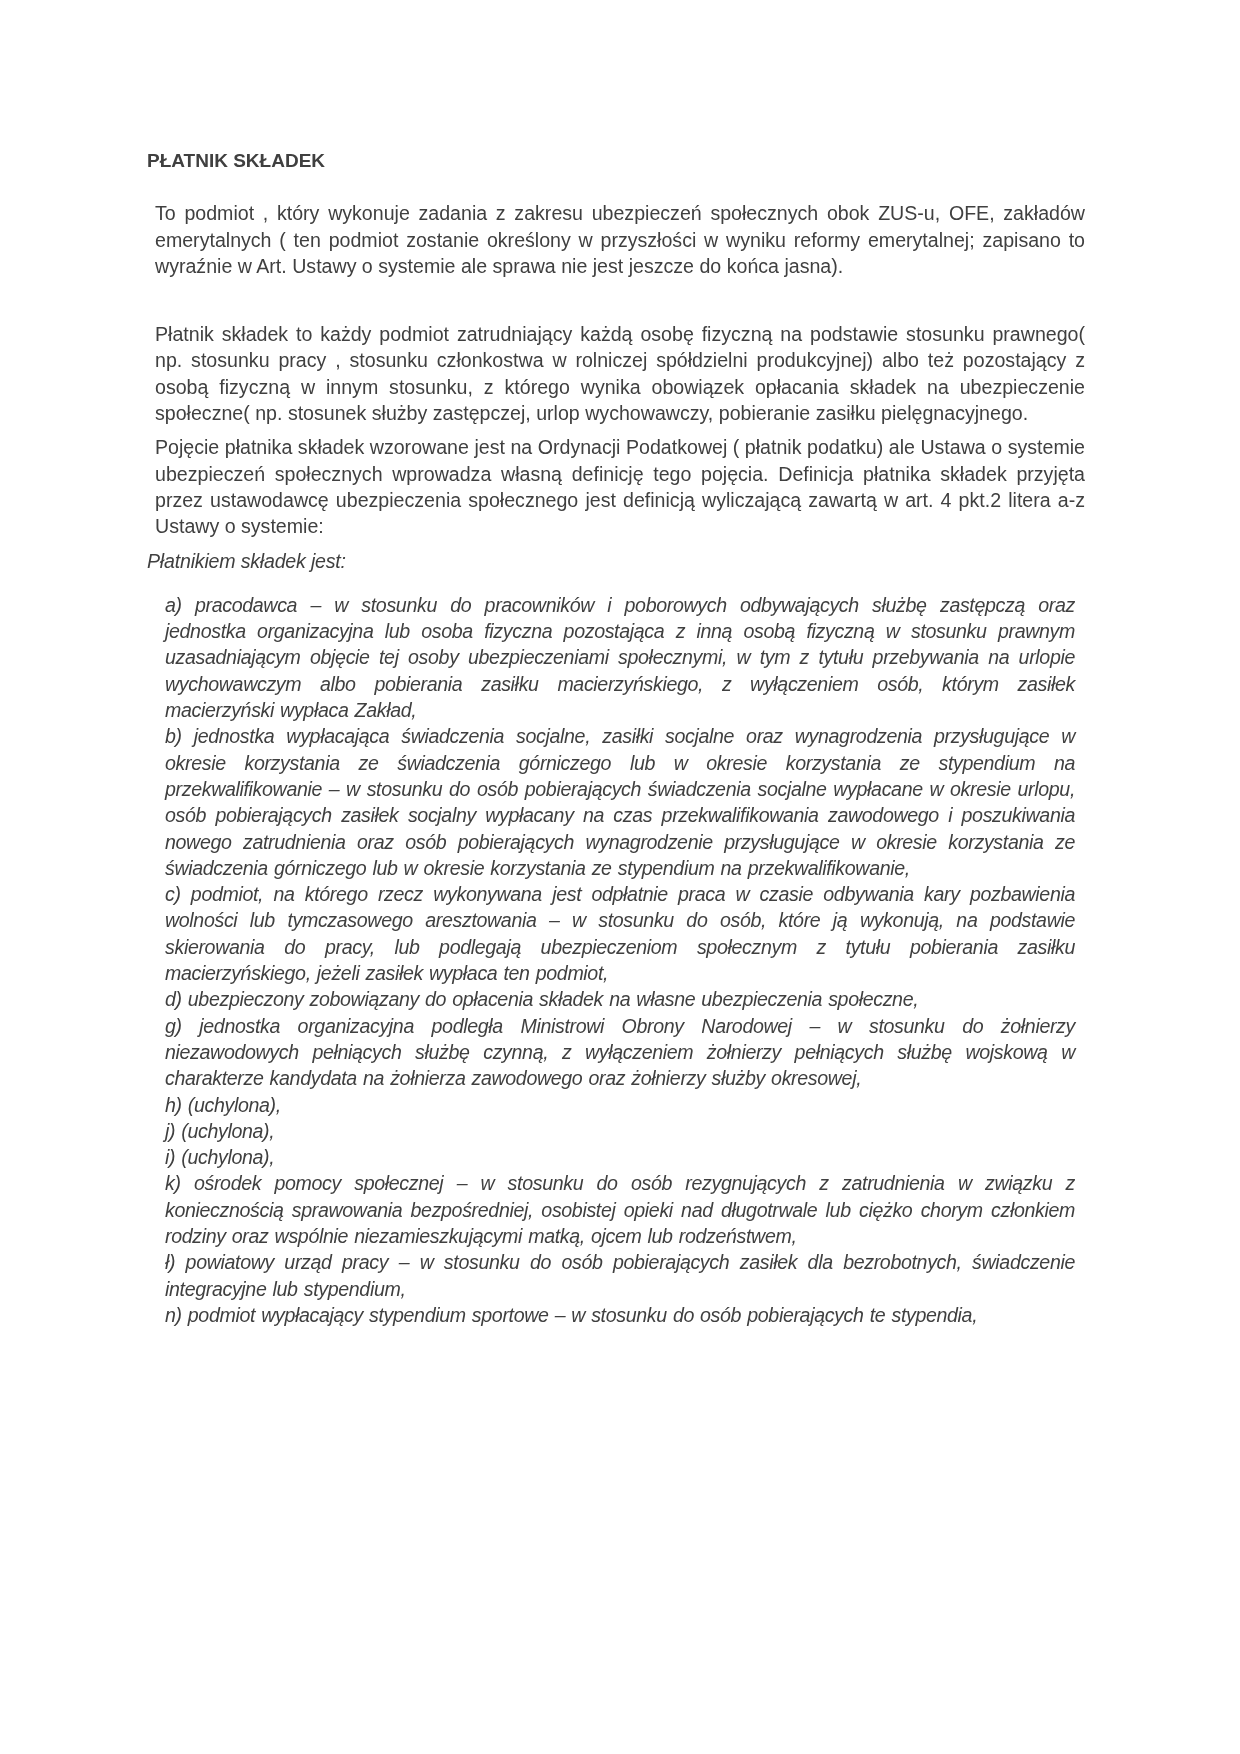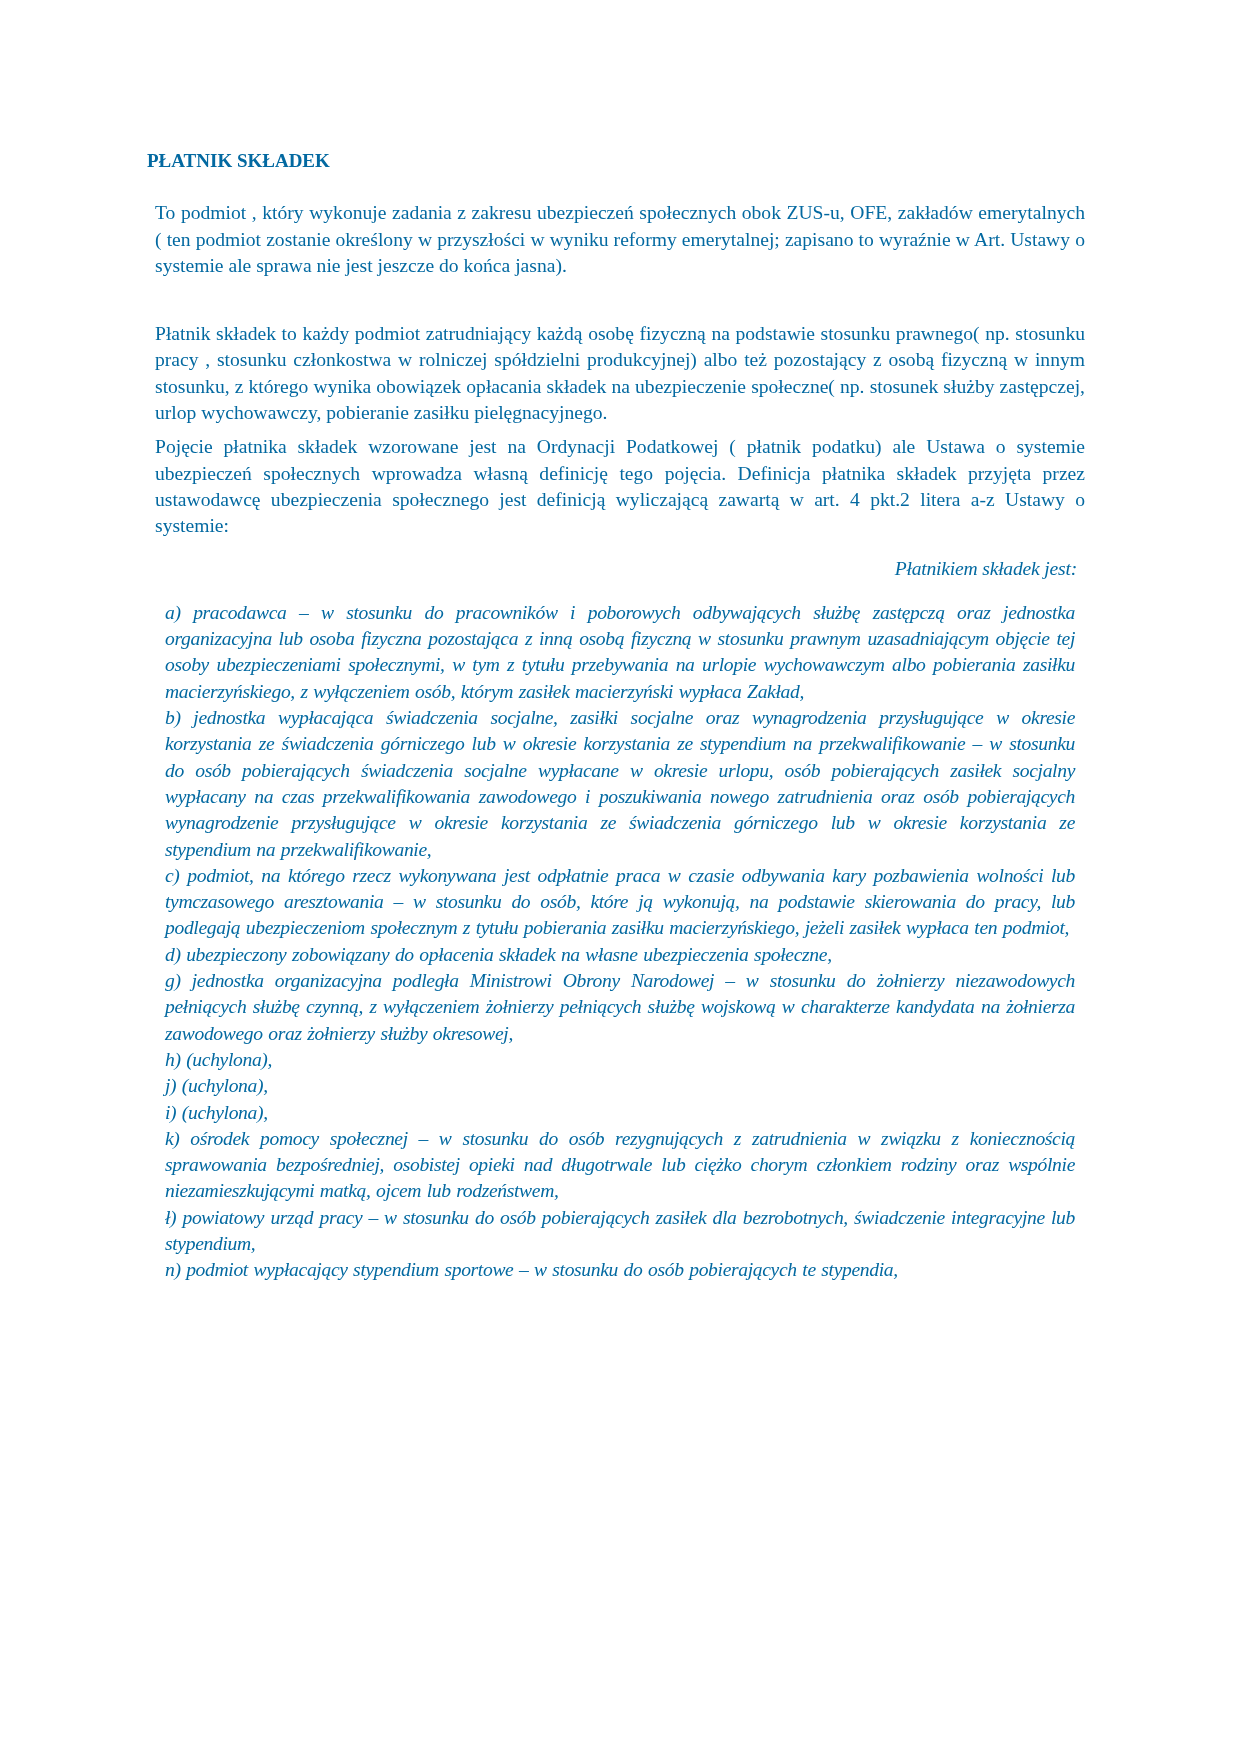--- a/index.html
+++ b/index.html
@@ -1,25 +1,25 @@
 <!DOCTYPE html>
 <html><head>
   <meta charset="utf-8">
   <style>
     html, body { margin: 0; padding: 0; background: #ffffff; }
     body { width: 1240px; height: 1754px; position: relative; overflow: hidden; }
     .page {
       position: absolute; left: 147px; top: 148px; width: 946px;
-      font-family: Liberation Serif, serif;
-      color: #0369a1; font-size: 19.6px; line-height: 26.3px;
+      font-family: Liberation Sans, sans-serif;
+      color: #404040; font-size: 19.6px; line-height: 26.3px;
     }
     .title { font-weight: bold; margin: 0 0 26px 0; font-size: 19px; }
     .para { text-align: justify; margin: 8px; }
     .gap { height: 26px; }
-    .def-head { font-style: italic; margin: 16px; letter-spacing: -0.2px; text-align: right; }
+    .def-head { font-style: italic; margin: 0; letter-spacing: -0.2px; }
     .items { margin: 18px; padding: 0; list-style: none; }
     .items li { font-style: italic; text-align: justify; margin: 0; letter-spacing: -0.35px; word-spacing: 1px; }
   </style>
 </head>
 <body>
 
 <div class="page">
   <p class="title">PŁATNIK SKŁADEK</p>
 
   <p class="para">To podmiot , który wykonuje zadania z zakresu ubezpieczeń społecznych obok ZUS-u, OFE, zakładów emerytalnych ( ten podmiot zostanie określony w przyszłości w wyniku reformy emerytalnej; zapisano to wyraźnie w Art. Ustawy o systemie ale sprawa nie jest jeszcze do końca jasna).</p>

